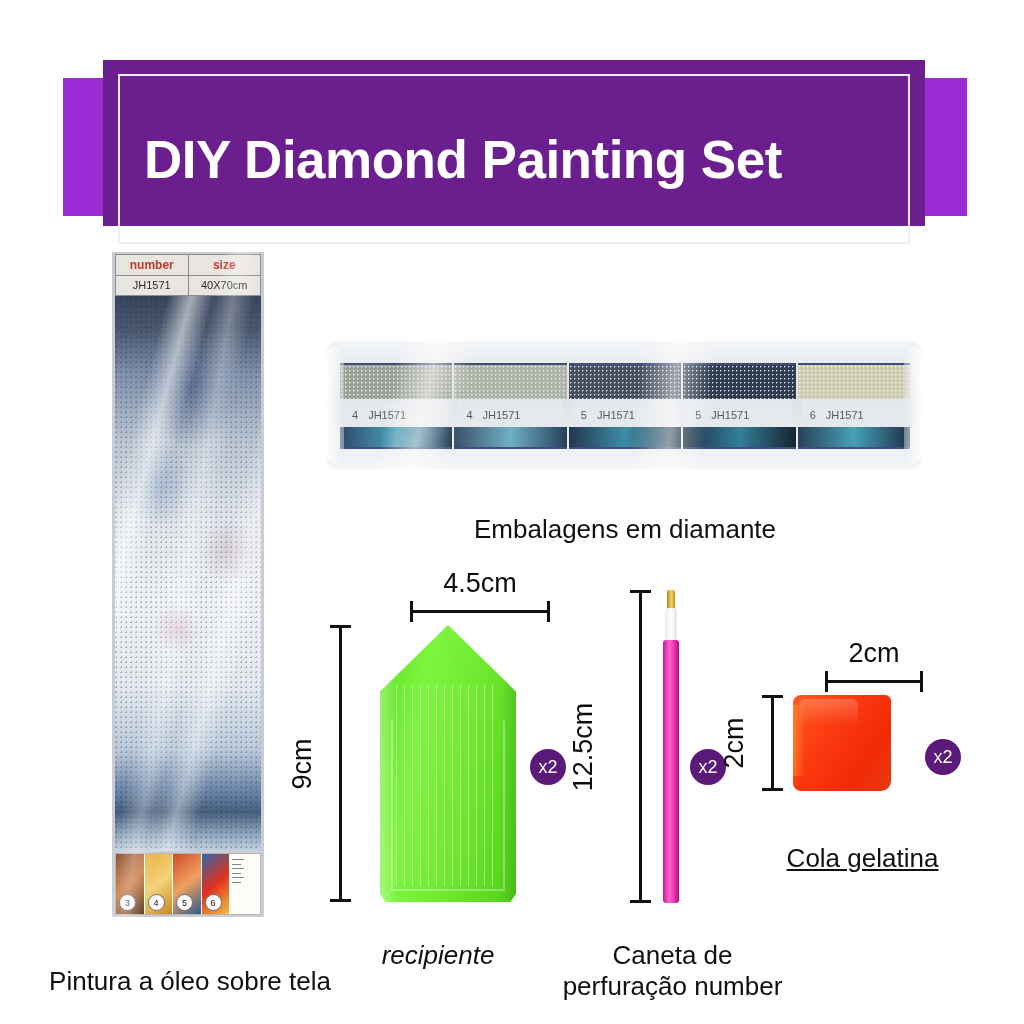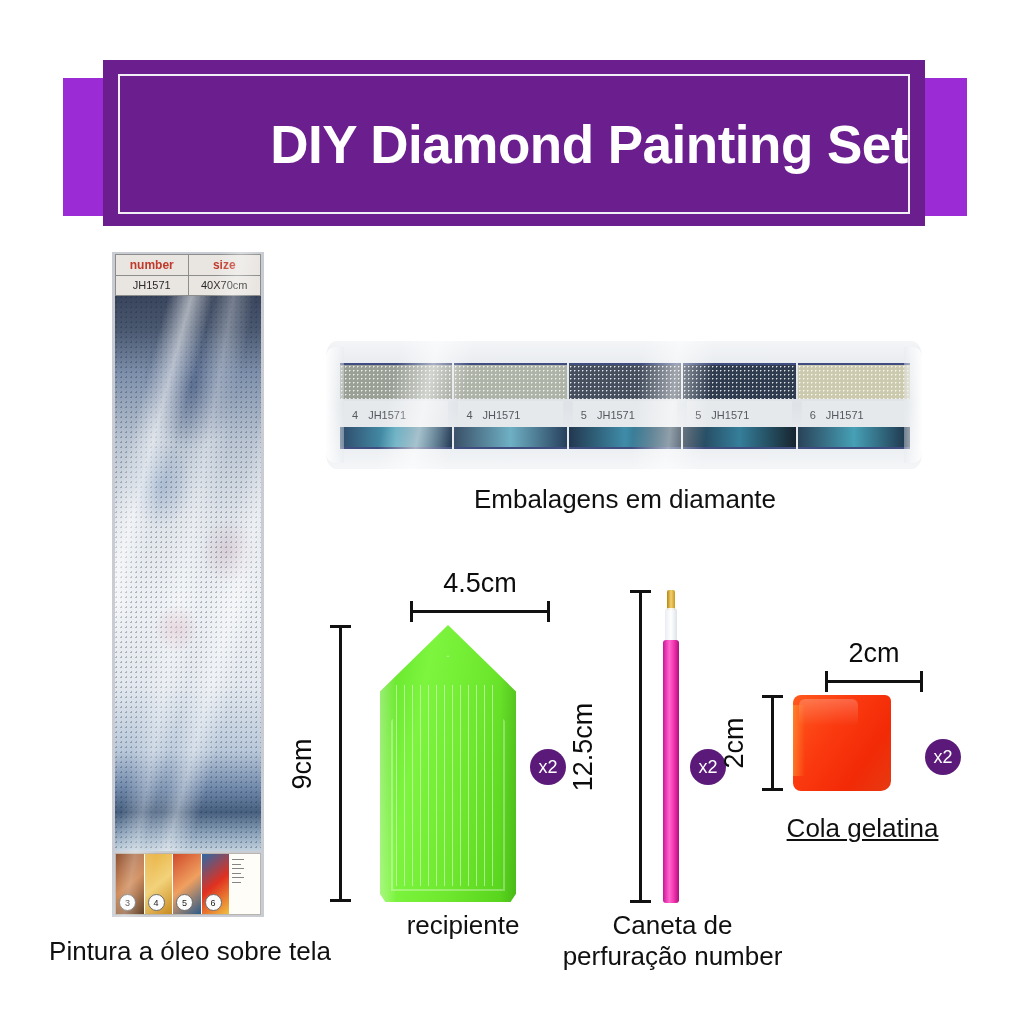--- a/index.html
+++ b/index.html
@@ -32,26 +32,27 @@
     position: absolute;
     left: 103px; top: 60px;
     width: 822px; height: 166px;
     background: #6B1F8F;
     box-sizing: border-box;
     padding: 13px;
   }
   #banner-inner {
     position: absolute;
     left: 118px; top: 74px;
-    width: 792px; height: 140px;
+    width: 792px; height: 170px;
     border: 2px solid #f2eef6;
     box-sizing: border-box;
     display: flex;
     align-items: center;
-    justify-content: flex-end;
+    justify-content: flex-start;
+    padding-left: 24px;
   }
   #banner-title {
     color: #ffffff;
     font-size: 53px;
     font-weight: bold;
     letter-spacing: -0.5px;
     white-space: nowrap;
   }
 
   
@@ -260,24 +261,25 @@
   }
 
   
   .caption {
     position: absolute;
     text-align: center;
     font-size: 26px;
     color: #101010;
     line-height: 1.18;
     white-space: pre-line;
+    margin-top: 30px;
   }
   #caption-bag    { left: 420px; top: 484px; width: 410px; }
   #caption-canvas { left:  25px; top: 936px; width: 330px; }
-  #caption-tray   { left: 348px; top: 910px; width: 230px; }
+  #caption-tray   { left: 323px; top: 910px; width: 230px; font-style: italic; }
   #caption-pen    { left: 540px; top: 910px; width: 265px; }
   #caption-glue   { left: 740px; top: 813px; width: 245px; text-decoration: underline; }
 
   
   .dim-h {
     position: absolute;
     height: 20px;
     margin-left: 32px;
   }
   .dim-h .bar {

